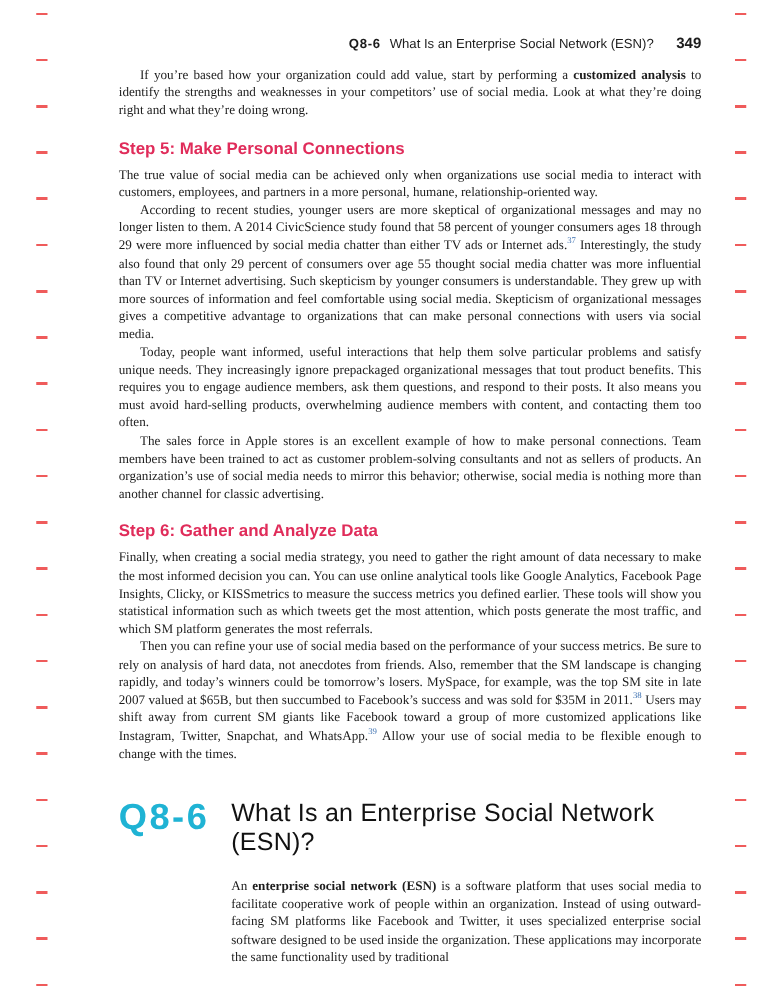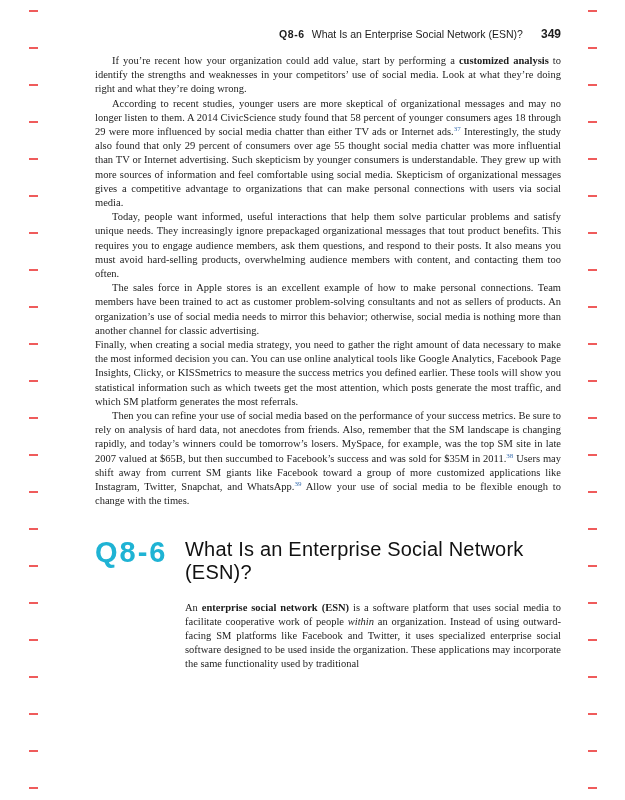--- a/index.html
+++ b/index.html
@@ -45,21 +45,21 @@
   .body{
     margin:0;
     font-size:10.5px;
     line-height:14.2px;
     text-align:justify;
     hyphens:auto;
     -webkit-hyphens:auto;
   }
   .indent{text-indent:17px;}
   .b{font-weight:bold;}
-  .i{font-style:italic;}
+  .i{}
   .sup{
     vertical-align:super;
     font-size:7px;
     line-height:0;
     color:var(--c-footnote_ref);
   }
   .step-heading{
     font-family:"Liberation Sans", sans-serif;
     font-weight:bold;
     font-size:13.5px;
@@ -101,26 +101,29 @@
   <div class="crop crop-right"></div>
 
   <header class="running-head">
     <span class="rh-label">Q8-6</span>
     <span class="rh-title">What Is an Enterprise Social Network (ESN)?</span>
     <span class="rh-page">349</span>
   </header>
 
   <main class="content">
 
-    <p class="body indent"><span>If you’re recent how your organization could add value, start by performing a </span><span class="b">customized analysis</span><span> to identify the strengths and weaknesses in your competitors’ use of social media. Look at what they’re doing right and what they’re doing wrong.</span></p>
+    <p class="body indent"><span>If you’re based how your organization could add value, start by performing a </span><span class="b">customized analysis</span><span> to identify the strengths and weaknesses in your competitors’ use of social media. Look at what they’re doing right and what they’re doing wrong.</span></p>
 
+    <h2 class="step-heading">Step 5: Make Personal Connections</h2>
+    <p class="body"><span>The true value of social media can be achieved only when organizations use social media to interact with customers, employees, and partners in a more personal, humane, relationship-oriented way.</span></p>
     <p class="body indent"><span>According to recent studies, younger users are more skeptical of organizational messages and may no longer listen to them. A 2014 CivicScience study found that 58 percent of younger consumers ages 18 through 29 were more influenced by social media chatter than either TV ads or Internet ads.</span><span class="sup">37</span><span> Interestingly, the study also found that only 29 percent of consumers over age 55 thought social media chatter was more influential than TV or Internet advertising. Such skepticism by younger consumers is understandable. They grew up with more sources of information and feel comfortable using social media. Skepticism of organizational messages gives a competitive advantage to organizations that can make personal connections with users via social media.</span></p>
     <p class="body indent"><span>Today, people want informed, useful interactions that help them solve particular problems and satisfy unique needs. They increasingly ignore prepackaged organizational messages that tout product benefits. This requires you to engage audience members, ask them questions, and respond to their posts. It also means you must avoid hard-selling products, overwhelming audience members with content, and contacting them too often.</span></p>
     <p class="body indent"><span>The sales force in Apple stores is an excellent example of how to make personal connections. Team members have been trained to act as customer problem-solving consultants and not as sellers of products. An organization’s use of social media needs to mirror this behavior; otherwise, social media is nothing more than another channel for classic advertising.</span></p>
 
+    <h2 class="step-heading">Step 6: Gather and Analyze Data</h2>
     <p class="body"><span>Finally, when creating a social media strategy, you need to gather the right amount of data necessary to make the most informed decision you can. You can use online analytical tools like Google Analytics, Facebook Page Insights, Clicky, or KISSmetrics to measure the success metrics you defined earlier. These tools will show you statistical information such as which tweets get the most attention, which posts generate the most traffic, and which SM platform generates the most referrals.</span></p>
     <p class="body indent"><span>Then you can refine your use of social media based on the performance of your success metrics. Be sure to rely on analysis of hard data, not anecdotes from friends. Also, remember that the SM landscape is changing rapidly, and today’s winners could be tomorrow’s losers. MySpace, for example, was the top SM site in late 2007 valued at $65B, but then succumbed to Facebook’s success and was sold for $35M in 2011.</span><span class="sup">38</span><span> Users may shift away from current SM giants like Facebook toward a group of more customized applications like Instagram, Twitter, Snapchat, and WhatsApp.</span><span class="sup">39</span><span> Allow your use of social media to be flexible enough to change with the times.</span></p>
 
     <section class="q-section">
       <div class="q-label">Q8-6</div>
       <div class="q-body">
         <h1 class="q-title">What Is an Enterprise Social Network (ESN)?</h1>
         <p class="body"><span>An </span><span class="b">enterprise social network (ESN)</span><span> is a software platform that uses social media to facilitate cooperative work of people </span><span class="i">within</span><span> an organization. Instead of using outward-facing SM platforms like Facebook and Twitter, it uses specialized enterprise social software designed to be used inside the organization. These applications may incorporate the same functionality used by traditional</span></p>
       </div>
     </section>

